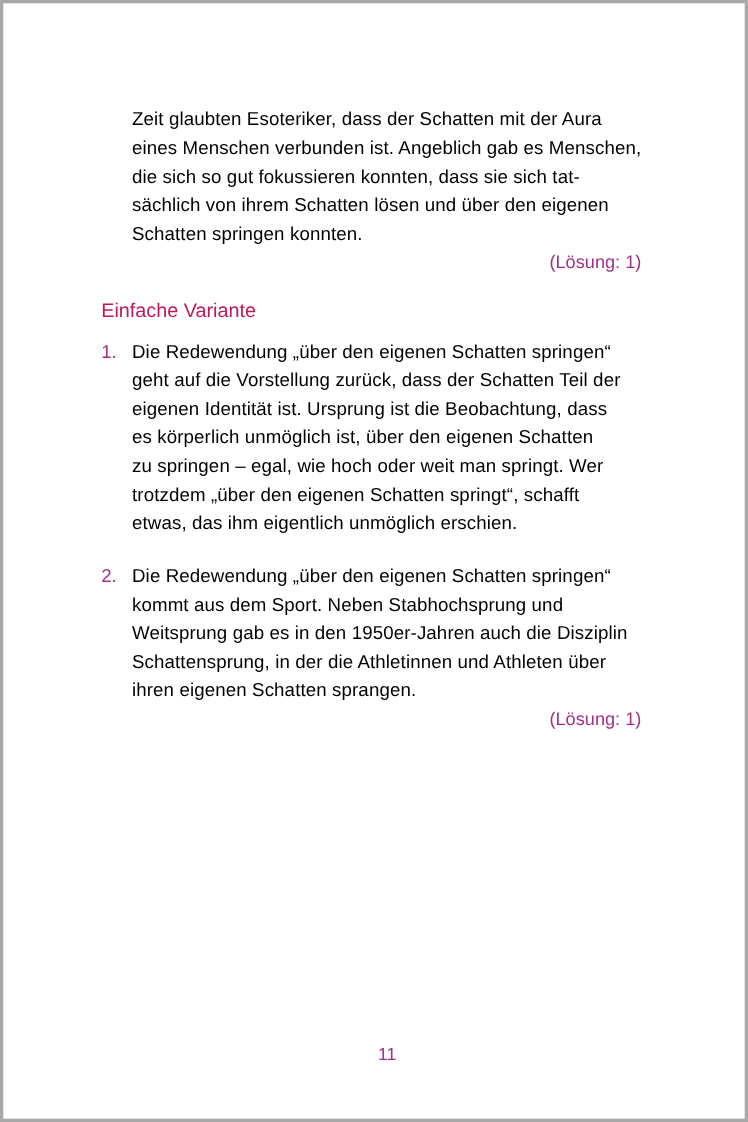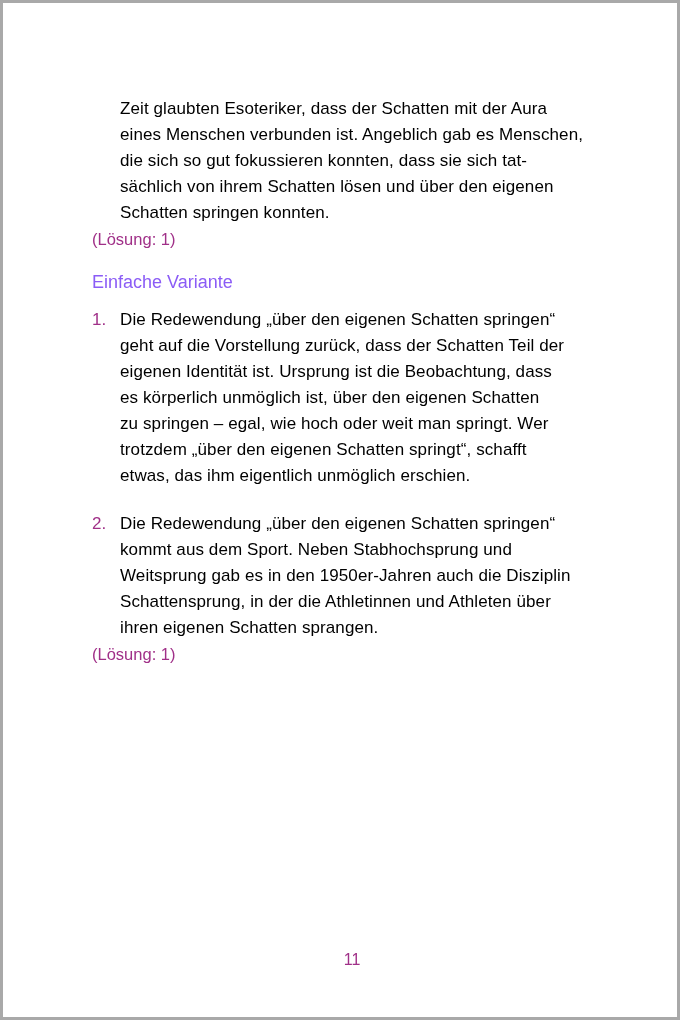--- a/index.html
+++ b/index.html
@@ -32,28 +32,29 @@
     letter-spacing: 0.1px;
   }
   .indented {
     margin-left: 28px;
   }
   .solution {
     margin: 0;
     font-size: 16.5px;
     line-height: 26px;
     color: #a03088;
+    text-align: right;
     white-space: pre;
   }
   .heading {
     margin: 17px 0 0 0;
     font-size: 18px;
     line-height: 26px;
     font-weight: 400;
-    color: #8b5cf6;
+    color: #be185d;
   }
   .list-item {
     display: flex;
     align-items: flex-start;
     margin-top: 12px;
   }
   .list-item.second {
     margin-top: 22px;
   }
   .list-number {

